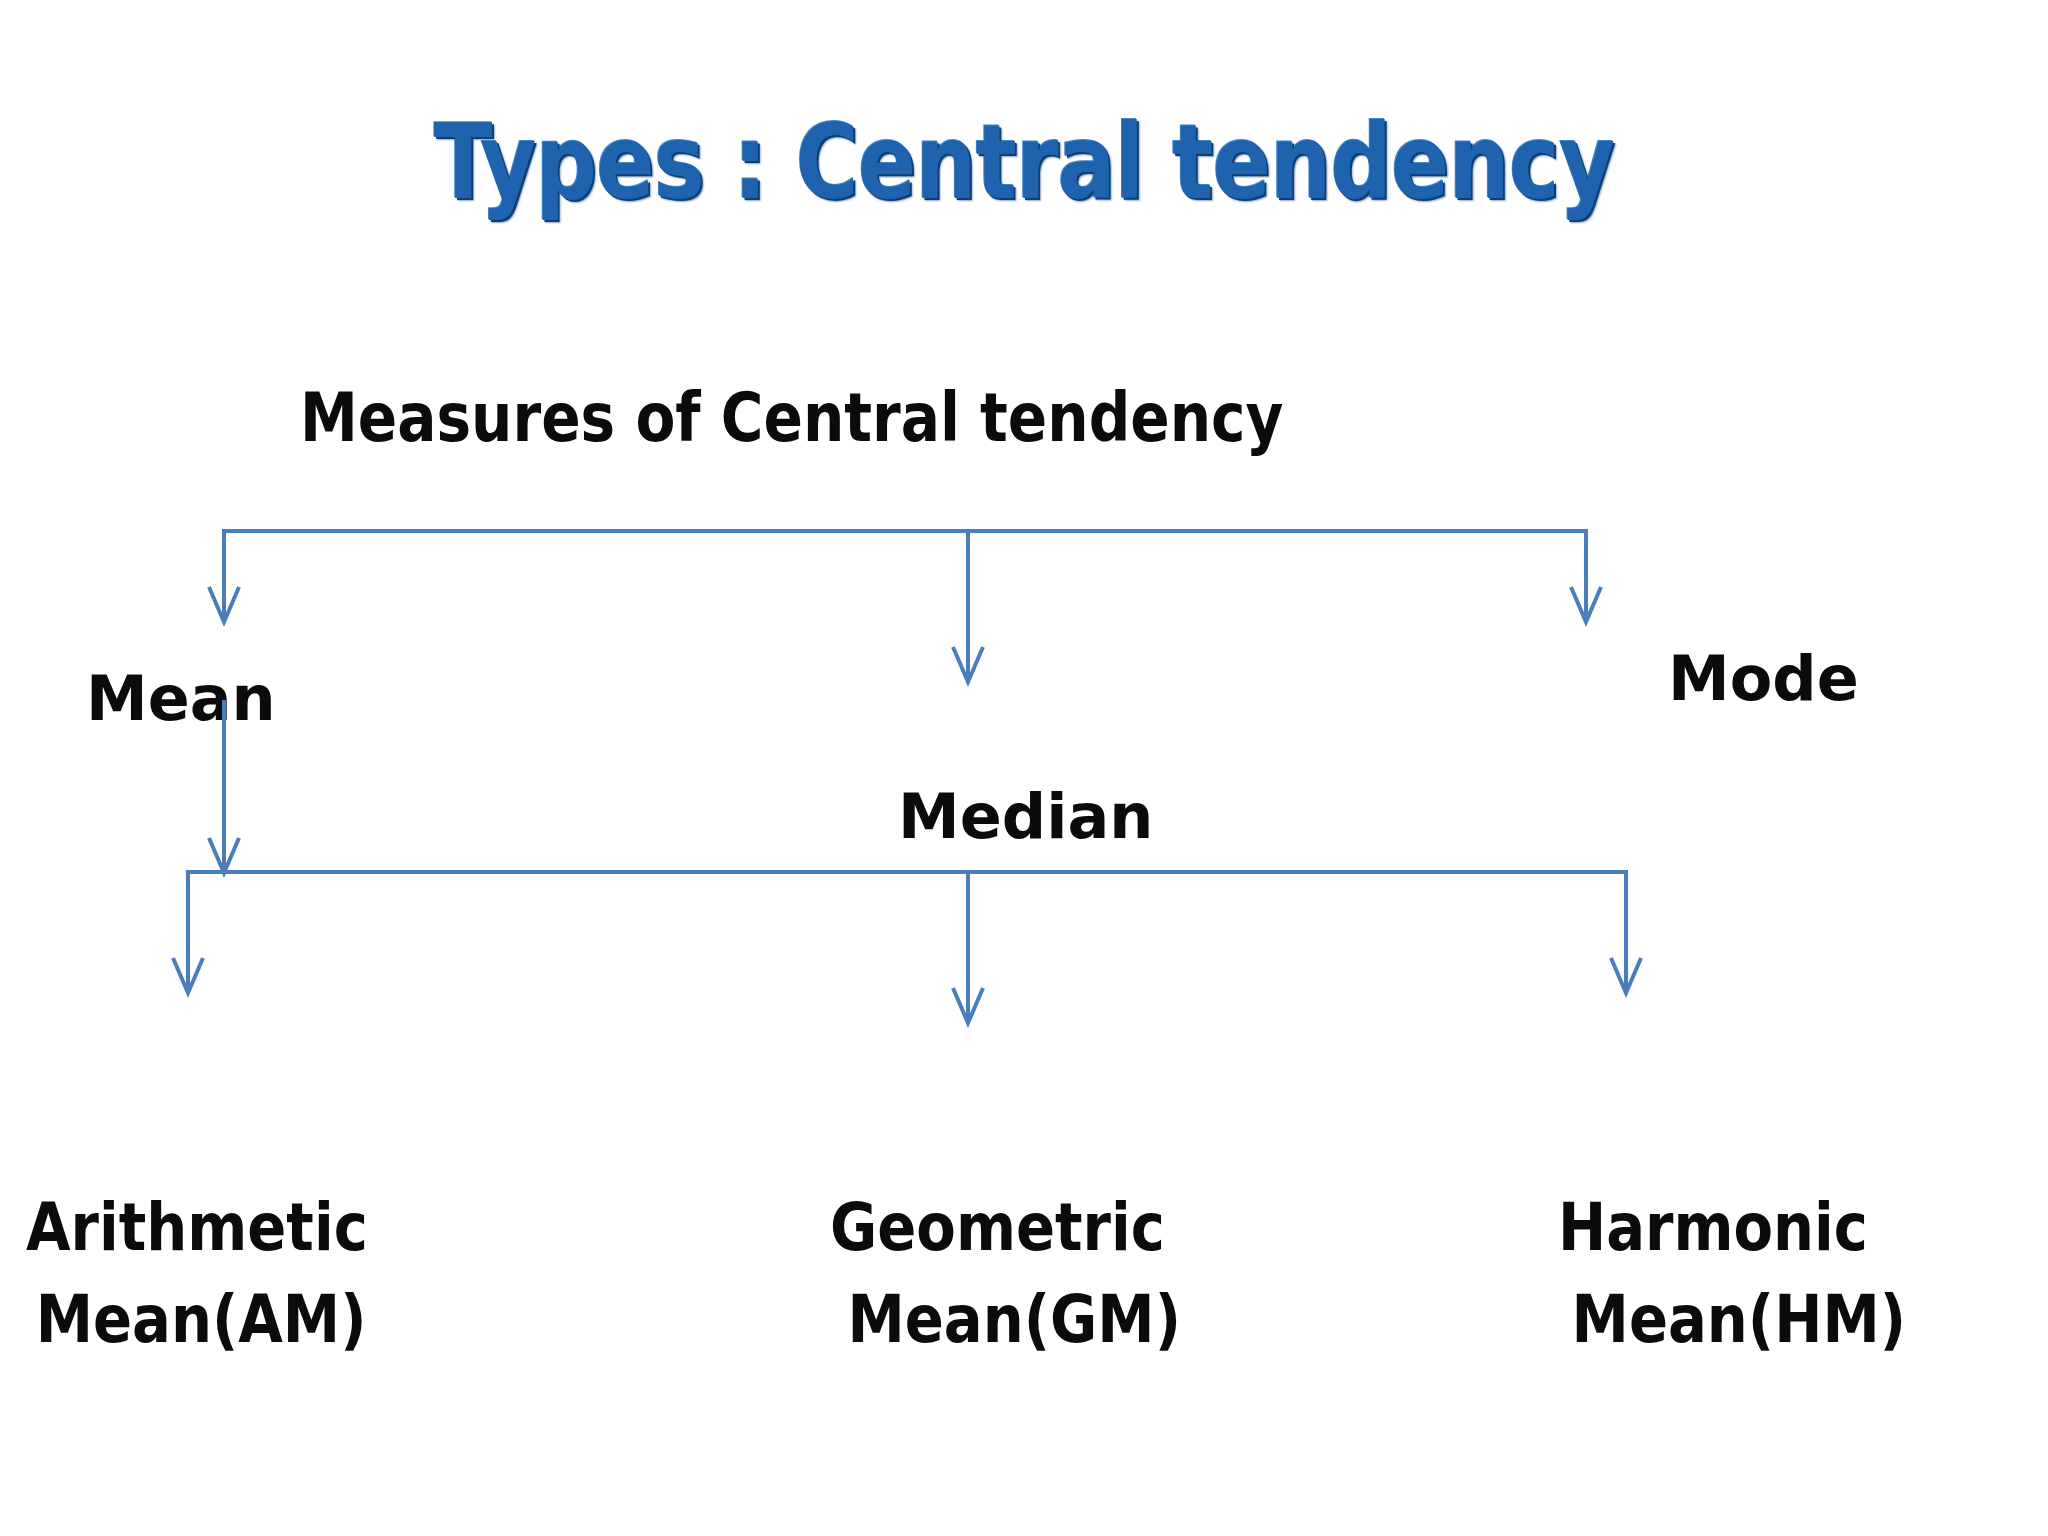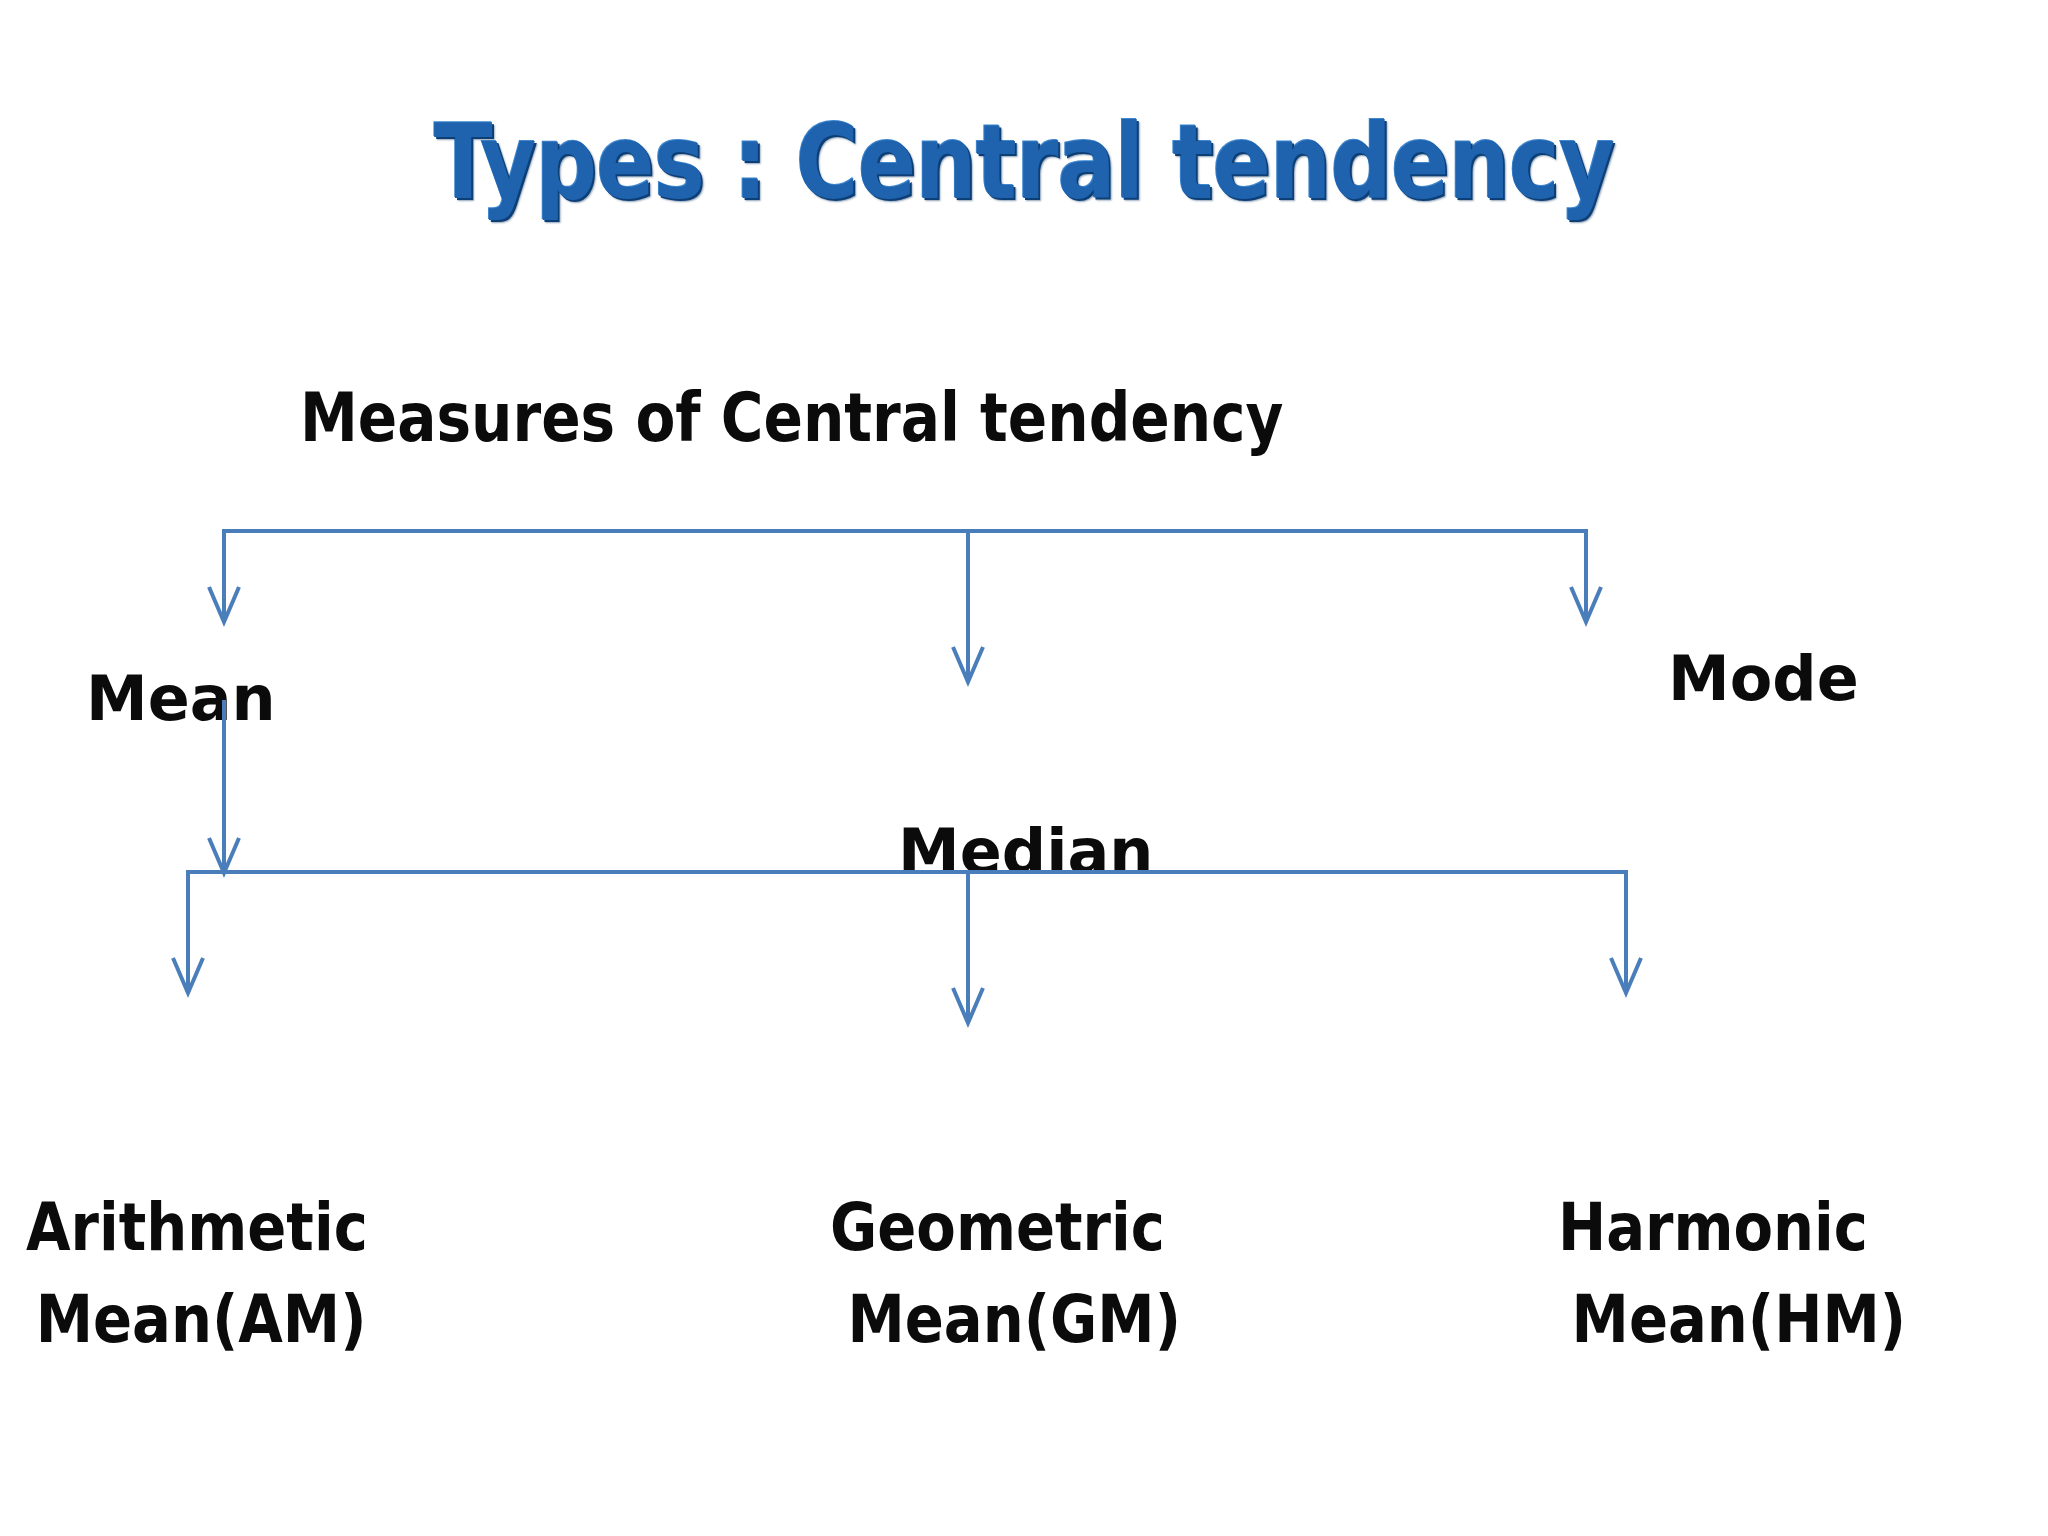--- a/index.html
+++ b/index.html
@@ -59,21 +59,21 @@
   .node-label {
     position: absolute;
     font-family: "DejaVu Sans", "Liberation Sans", sans-serif;
     font-weight: bold;
     font-size: 62px;
     line-height: 1;
     color: #0b0b0b;
     white-space: nowrap;
   }
   .node-mean   { left: 86px;   top: 648px; margin-top: 20px; }
-  .node-median { left: 898px;  top: 786px; margin-top: 35px; }
+  .node-median { left: 898px;  top: 786px; }
   .node-mode   { left: 1668px; top: 648px; }
 
   
   .leaf-label {
     position: absolute;
     font-family: "DejaVu Sans Condensed", "Liberation Sans Narrow", "Liberation Sans", sans-serif;
     font-weight: bold;
     font-size: 66px;
     line-height: 1.40;
     color: #0b0b0b;

